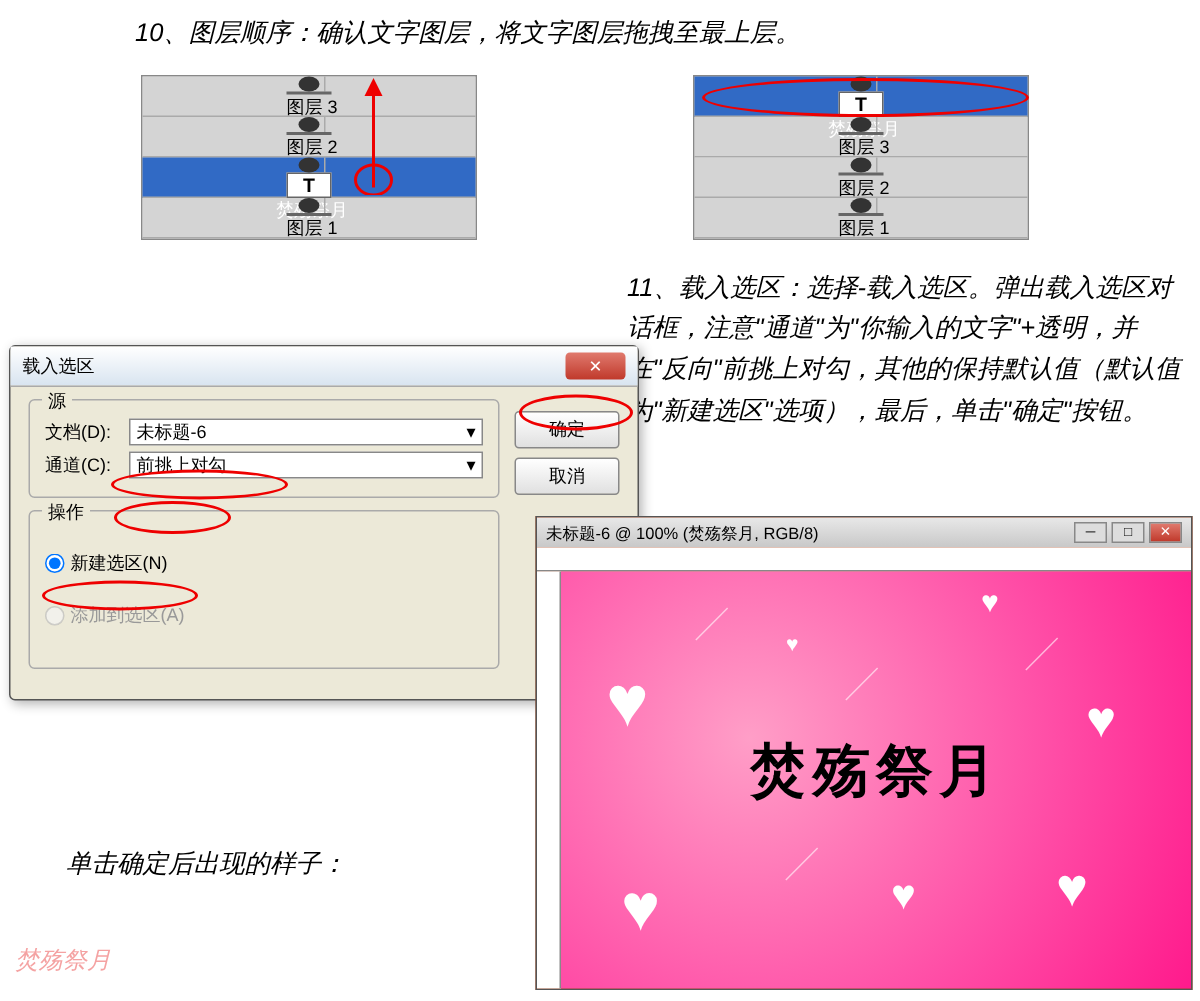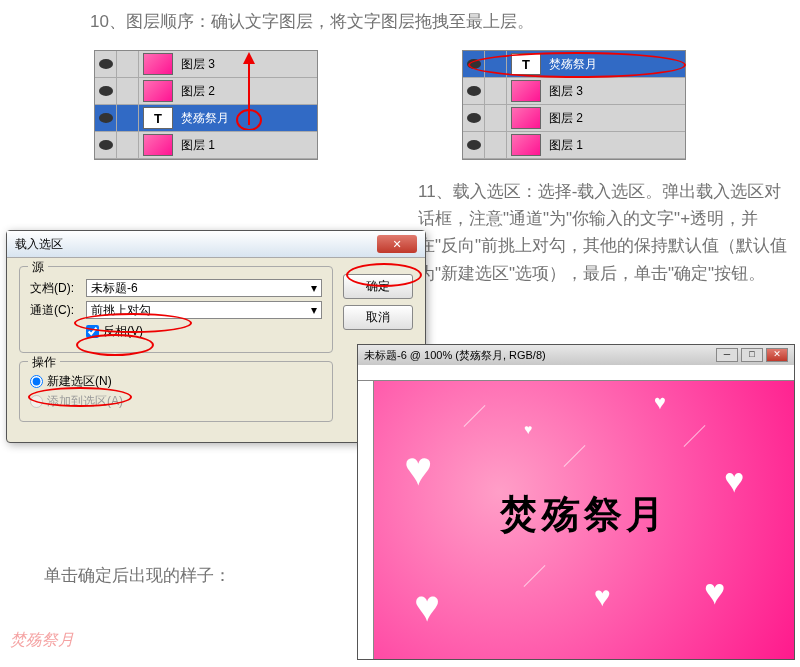--- a/index.html
+++ b/index.html
@@ -1,21 +1,21 @@
 <!DOCTYPE html>
 <html><head>
 <meta charset="utf-8">
 <style>
 * { box-sizing: border-box; margin: 0; padding: 0; }
 body { font-family: "Microsoft YaHei", SimSun, sans-serif; background: #fff; width: 800px; height: 667px; position: relative; font-size: 14px; }
-.instruction { font-size: 17px; color: #737373; position: absolute; line-height: 1.6; }
+.instruction { font-size: 17px; color: #000000; position: absolute; line-height: 1.6; font-style: italic; }
 
 
 .layer-panel { position: absolute; background: #d4d4d4; border: 1px solid #888; }
-.layer-row { display: flex; align-items: center; height: 27px; border-bottom: 1px solid #aaa; background: #d4d4d4; }
+.layer-row { display: flex; align-items: center; height: 27px; border-bottom: 1px solid #aaa; background: #d4d4d4; flex-direction: column; }
 .layer-row.selected { background: #316ac5; color: #fff; }
 .eye-col { width: 22px; text-align: center; border-right: 1px solid #aaa; height: 100%; display: flex; align-items: center; justify-content: center; }
 .eye-icon { width: 14px; height: 10px; background: #333; border-radius: 50%; position: relative; }
 .link-col { width: 22px; border-right: 1px solid #aaa; height: 100%; }
 .thumb { width: 30px; height: 22px; margin: 0 4px; background: linear-gradient(135deg, #ff6eb4, #ff1493); border: 1px solid #666; }
 .thumb.text { background: #fff; display: flex; align-items: center; justify-content: center; font-weight: bold; color: #000; font-size: 13px; }
 .layer-name { padding-left: 4px; font-size: 12px; }
 
 
 .red-oval { position: absolute; border: 2px solid #e00; border-radius: 50%; pointer-events: none; }
@@ -28,21 +28,21 @@
 .dialog-body { padding: 8px 12px 12px; display: flex; gap: 10px; }
 .dialog-left { flex: 1; }
 .dialog-right { width: 70px; display: flex; flex-direction: column; gap: 6px; padding-top: 8px; }
 .btn { background: linear-gradient(#fff, #e0e0e0); border: 1px solid #888; border-radius: 3px; padding: 3px 0; font-size: 12px; text-align: center; cursor: pointer; }
 .fieldset { border: 1px solid #aaa; border-radius: 4px; padding: 8px 10px; margin-bottom: 8px; position: relative; }
 .fieldset-legend { position: absolute; top: -8px; left: 8px; background: #ece9d8; padding: 0 4px; font-size: 12px; }
 .form-row { display: flex; align-items: center; margin: 4px 0; font-size: 12px; }
 .form-label { width: 56px; }
 .dropdown { flex: 1; background: #fff; border: 1px solid #888; padding: 1px 4px; font-size: 12px; display: flex; justify-content: space-between; align-items: center; height: 18px; }
 .chk, .rdo { margin-right: 4px; }
-.radio-row { font-size: 12px; margin: 3px 0; display: flex; align-items: center; }
+.radio-row { font-size: 12px; margin: 18px 0; display: flex; align-items: center; }
 .radio-row.disabled { color: #999; }
 
 
 .preview { position: absolute; left: 357px; top: 344px; width: 438px; height: 316px; background: #c2410c; border: 1px solid #555; }
 .preview-title { background: linear-gradient(#e8e8e8, #c8c8c8); font-size: 11px; padding: 2px 6px; display: flex; justify-content: space-between; align-items: center; height: 20px; }
 .win-btns { display: flex; gap: 3px; }
 .win-btn { width: 22px; height: 14px; background: #ddd; border: 1px solid #888; font-size: 9px; text-align: center; }
 .win-btn.close { background: linear-gradient(#e07a6e, #c0392b); color: #fff; }
 .preview-ruler-h { height: 16px; background: #fff; border-bottom: 1px solid #888; }
 .preview-body { display: flex; height: calc(100% - 36px); }
@@ -154,24 +154,20 @@
             <span>未标题-6</span>
             <span>▾</span>
           </div>
         </div>
         <div class="form-row">
           <span class="form-label">通道(C):</span>
           <div class="dropdown">
             <span>前挑上对勾</span>
             <span>▾</span>
           </div>
-        </div>
-        <div class="form-row" style="padding-left:56px;">
-          <input type="checkbox" class="chk" checked="" style="">
-          <span>反相(V)</span>
         </div>
       </div>
       <div class="fieldset">
         <div class="fieldset-legend">操作</div>
         <div class="radio-row">
             <input type="radio" class="rdo" checked="" style="">
             <span>新建选区(N)</span>
           </div>
         <div class="radio-row disabled">
             <input type="radio" class="rdo" disabled="" style="">

